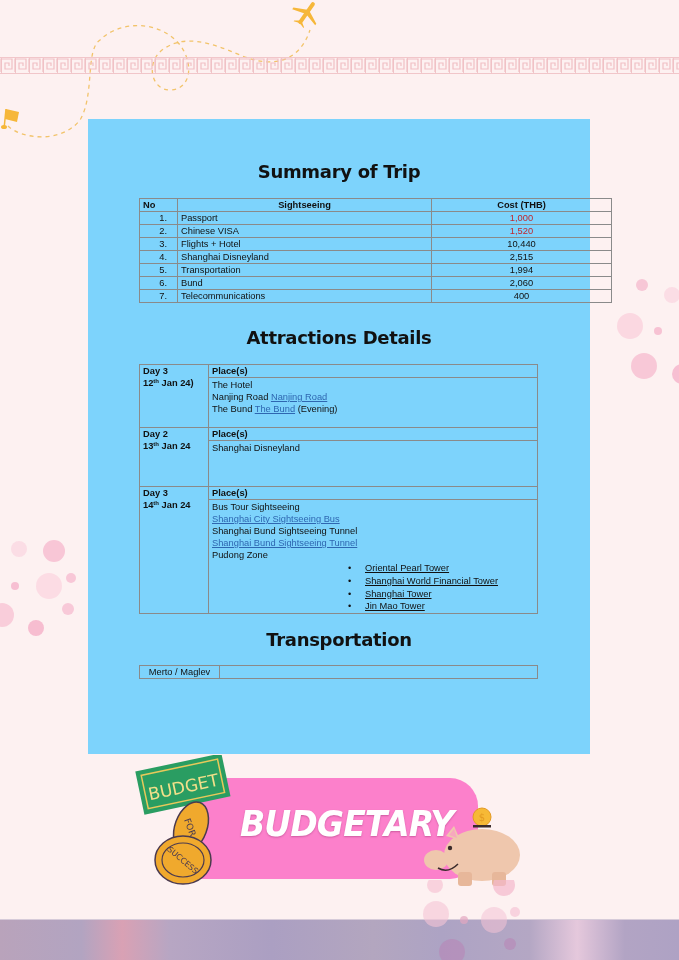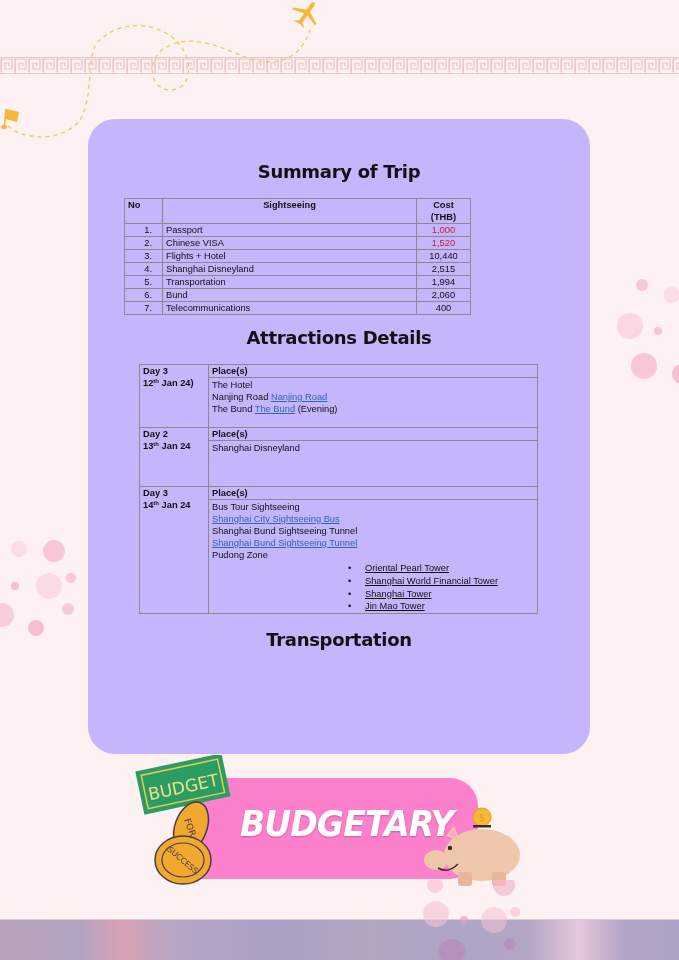--- a/index.html
+++ b/index.html
@@ -13,31 +13,30 @@
   .deco { position: absolute; }
   .greek-band {
     position: absolute; left: 0; top: 57px; width: 679px; height: 17px;
     background-image:
       repeating-linear-gradient(90deg, transparent 0 1px, #f0c2c6 1px 2px, transparent 2px 14px);
     opacity: 0.9;
   }
   .greek-band svg { position: absolute; left: 0; top: 0; }
   .paper {
     position: absolute; left: 88px; top: 119px; width: 502px; height: 635px;
-    background: #c4b5fd;
-    border-radius: 27px;
+    background: #7dd3fc;
   }
   .section-title {
     position: absolute; left: 0; width: 502px; text-align: center;
     font-family: "DejaVu Sans", sans-serif; font-weight: bold; font-size: 18px;
     letter-spacing: -0.3px; color: #111;
   }
   table { border-collapse: collapse; position: absolute; font-size: 9.3px; font-family: "Liberation Sans", sans-serif; }
   td, th { border: 1px solid #8a8a8a; padding: 0 3px; line-height: 12px; vertical-align: top; }
-  .summary { left: 36px; top: 79px; width: 347px; }
+  .summary { left: 51px; top: 79px; width: 473px; }
   .summary th { font-weight: bold; text-align: center; }
   .summary th.no { text-align: left; }
   .summary td.no { text-align: right; padding-right: 10px; }
   .summary td.cost { text-align: center; }
   .red { color: #c0272d; }
   .bold { font-weight: bold; }
   .attractions { left: 51px; top: 245px; width: 399px; }
   .attractions td.day { width: 69px; font-weight: bold; border-bottom: 1px solid #8a8a8a; }
   .attractions td.place-head { font-weight: bold; }
   .attractions td.places { padding-top: 1px; }
@@ -221,20 +220,28 @@
           <li>Shanghai Tower</li>
           <li>Jin Mao Tower</li>
         </ul>
       </td>
     </tr>
   </tbody>
     </table>
 
   <div class="section-title" style="top:510px">Transportation</div>
 
+  <table class="transport">
+    <tbody>
+        <tr>
+      <td class="label">Merto / Maglev</td>
+      <td></td>
+    </tr>
+  </tbody>
+    </table>
 </div>
 
 <div class="banner"></div>
 <div class="banner-text">BUDGETARY</div>
 
 <svg class="deco" style="left:133px;top:755px" width="100" height="132" viewBox="0 0 100 132">
   <g transform="rotate(-12 45 30)">
     <rect x="6" y="8" width="88" height="44" fill="#2a9d62"></rect>
     <rect x="11" y="13" width="78" height="34" fill="none" stroke="#e8c95a" stroke-width="1.5"></rect>
     <text x="50" y="39" text-anchor="middle" font-family="DejaVu Sans, sans-serif" font-size="17" fill="#f3e08a">BUDGET</text>

